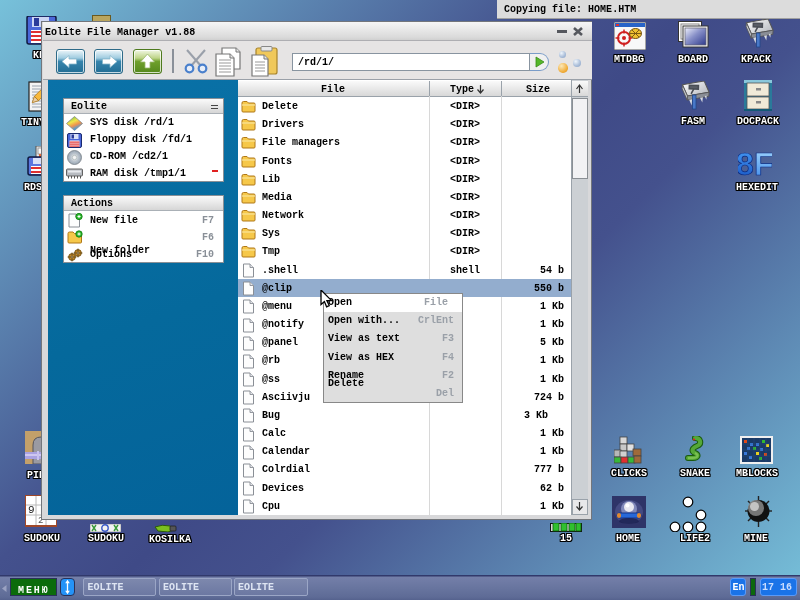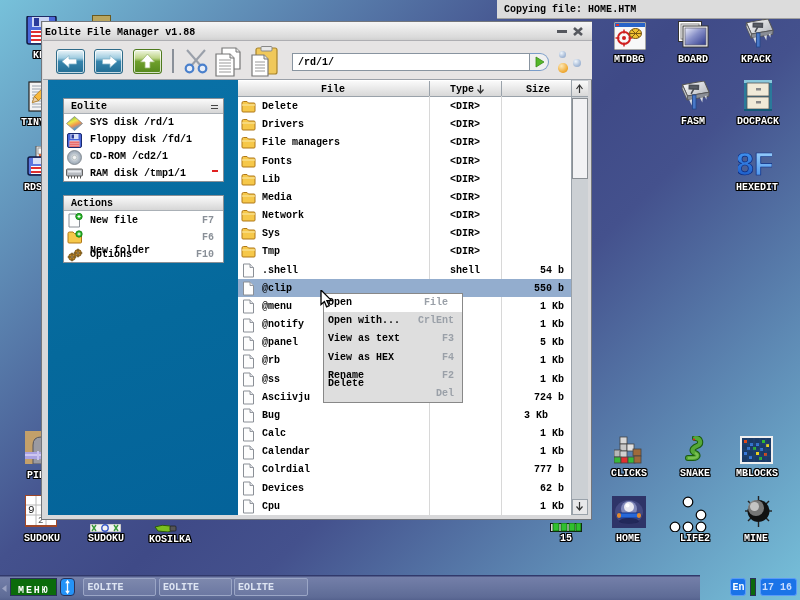--- a/index.html
+++ b/index.html
@@ -643,21 +643,21 @@
 <div class="t" style="left:441.988px;top:334.34000000000003px;z-index:21;color:#9aa0a8">F3</div>
 <div class="t" style="left:328px;top:352.51px;z-index:21">View as HEX</div>
 <div class="t" style="left:441.988px;top:352.51px;z-index:21;color:#9aa0a8">F4</div>
 <div class="t" style="left:328px;top:370.68px;z-index:21">Rename</div>
 <div class="t" style="left:441.988px;top:370.68px;z-index:21;color:#9aa0a8">F2</div>
 <div class="t" style="left:328px;top:379px;z-index:21">Delete</div>
 <div class="t" style="left:435.98199999999997px;top:388.85px;z-index:21;color:#9aa0a8">Del</div>
 <svg class="ab" style="left:320px;top:290px;z-index:30" width="13" height="18">
 <polygon points="1,0 1,14.5 4.4,11.6 6.6,16.8 9.2,15.6 6.9,10.6 11.5,10.6" fill="#fff" stroke="#000" stroke-width="1.3"></polygon>
 </svg>
-<div class="ab" style="left:0;top:575px;width:700px;height:25px;z-index:40;
+<div class="ab" style="left:0;top:575px;width:800px;height:25px;z-index:40;
 background:linear-gradient(180deg,#31396b 0,#31396b 1px,#747fa9 2px,#67749e 55%,#5e6b96 88%,#55628e 100%)">
 <svg class="ab" style="left:2px;top:10px" width="5" height="7">
       <polygon points="4.5,0 4.5,7 0,3.5" fill="#9aa2c2"></polygon>
     </svg>
 <div class="ab" style="left:10px;top:3px;width:47px;height:18px;background:#0b6b0b;border:1.5px solid #2a3158;box-sizing:border-box"></div>
 <div class="t" style="left:18px;top:10.5px;color:#fff;letter-spacing:1.9px">МЕНЮ</div>
 <div class="ab" style="left:60px;top:3px;width:15px;height:18px;background:#2493f8;border:1.5px solid #2a3158;border-radius:4px;box-sizing:border-box"></div>
 <svg class="ab" style="left:60px;top:3px" width="15" height="18">
 <line x1="7.5" y1="4" x2="7.5" y2="14" stroke="#fff" stroke-width="1.3"></line>
 <polygon points="7.5,1.8 5.2,5.3 9.8,5.3" fill="#fff"></polygon>

